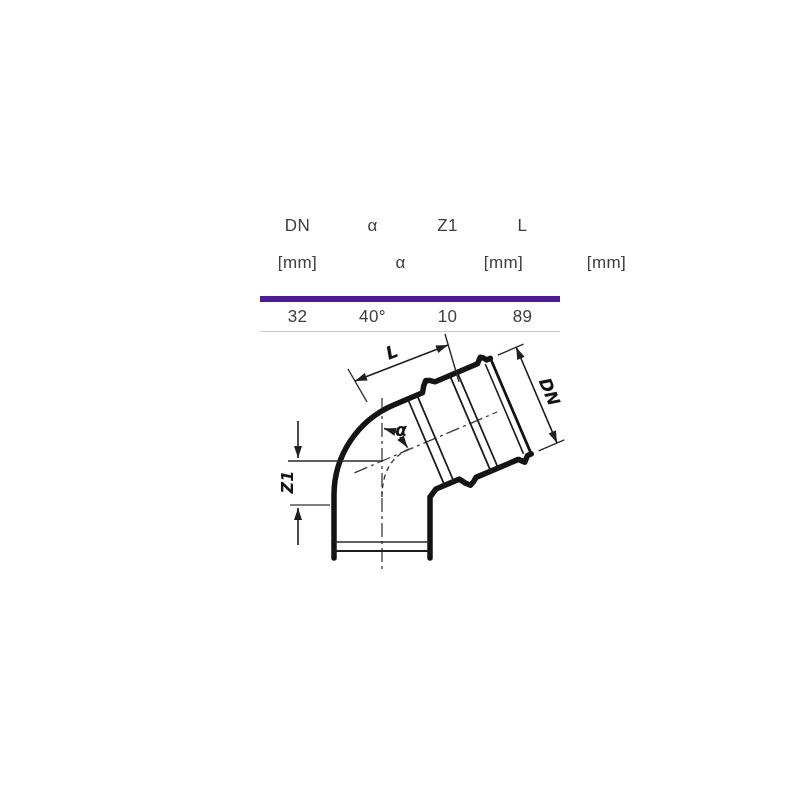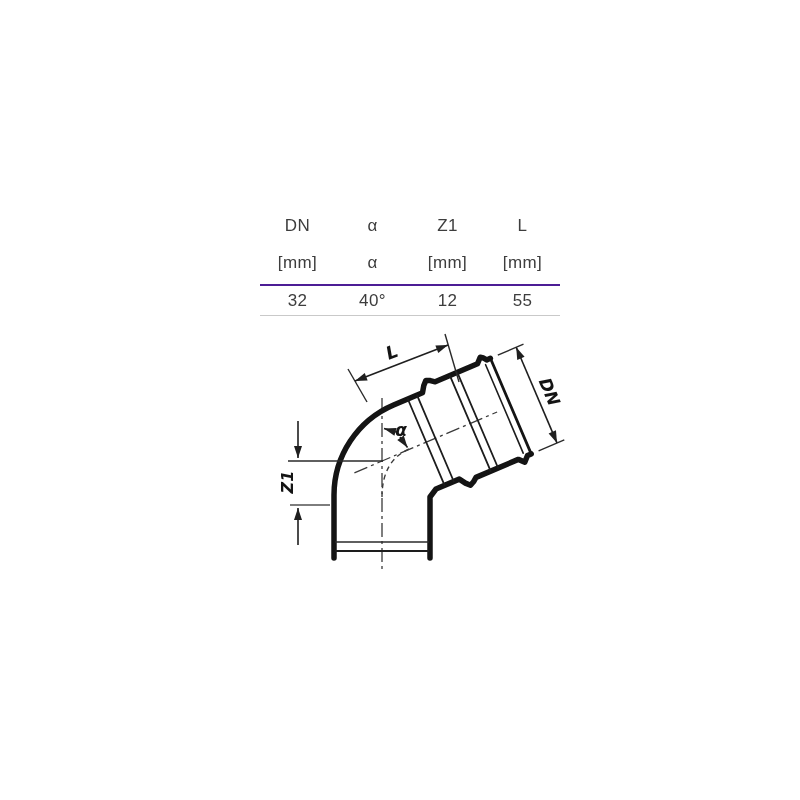--- a/index.html
+++ b/index.html
@@ -16,25 +16,26 @@
     left:260px;top:210px;
     width:300px;
     color:#3d3d3d;
   }
   .spec-row{
     display:grid;
     grid-template-columns:repeat(4,75px);
     align-items:center;
   }
   .spec-row.head{height:32px;}
-  .spec-row.unit{height:42px;}
+  .spec-row.unit{height:42px;gap:28px;}
   .spec-row.data{
     height:29px;
-    border-top:2px solid #4c1d95;
+    border-top:6px solid #4c1d95;
     border-bottom:1px solid #c9c9c9;
+    margin-top:12px;
   }
   .spec-cell{
     text-align:center;
     font-size:17px;
     letter-spacing:0.4px;
     white-space:nowrap;
   }
   
   .drawing{
     position:absolute;left:0;top:0;
@@ -69,22 +70,22 @@
   </div>
   <div class="spec-row unit">
     <div class="spec-cell">[mm]</div>
     <div class="spec-cell">α</div>
     <div class="spec-cell">[mm]</div>
     <div class="spec-cell">[mm]</div>
   </div>
   <div class="spec-row data">
     <div class="spec-cell">32</div>
     <div class="spec-cell">40°</div>
-    <div class="spec-cell">12</div>
-    <div class="spec-cell">55</div>
+    <div class="spec-cell">10</div>
+    <div class="spec-cell">89</div>
   </div>
 </div>
 
 <svg class="drawing" width="800" height="800" viewBox="0 0 800 800">
   <defs>
     <marker id="arrow" viewBox="0 0 14 10" refX="13" refY="5" markerWidth="14" markerHeight="10" markerUnits="userSpaceOnUse" orient="auto-start-reverse">
       <path d="M1,1 L13,5 L1,9 Z" fill="#1f1f1f"></path>
     </marker>
   </defs>
 

